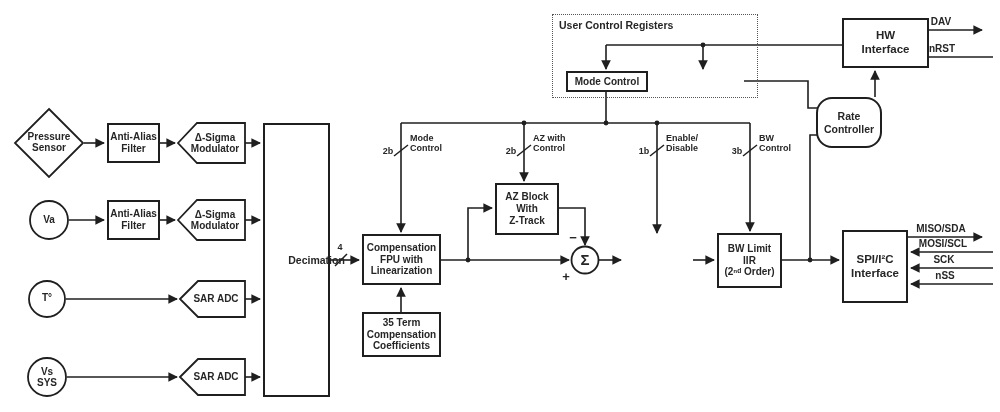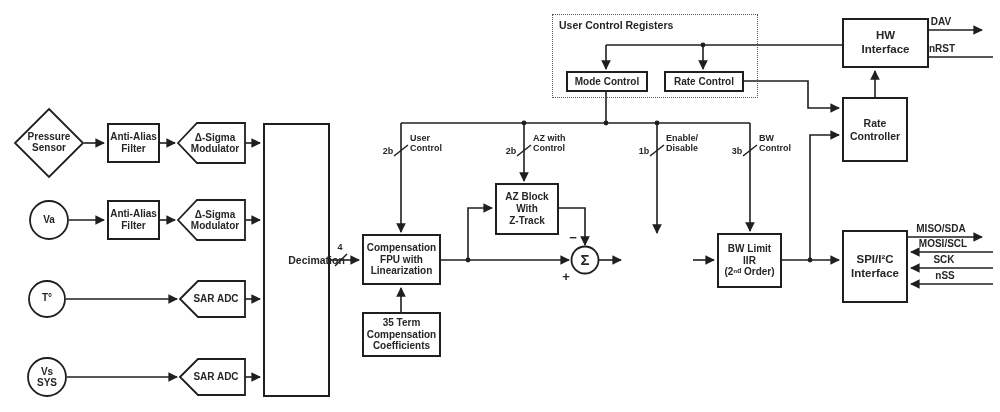--- a/index.html
+++ b/index.html
@@ -144,44 +144,43 @@
   <div class="box" style="left:495px;top:183px;width:64px;height:52px;">AZ Block
 With
 Z-Track</div>
   <div class="box" style="left:717px;top:233px;width:65px;height:55px;">BW Limit
 IIR
 (2ⁿᵈ Order)</div>
   <div class="box" style="left:842px;top:230px;width:66px;height:73px;font-size:11.5px;">SPI/I²C
 Interface</div>
   <div class="box" style="left:842px;top:18px;width:87px;height:50px;font-size:11.5px;">HW
 Interface</div>
-  <div class="box" style="left:842px;top:97px;width:66px;height:65px;font-size:10.5px;">Rate
+  <div class="box" style="left:816px;top:97px;width:66px;height:51px;font-size:10.5px;border-radius:16px;">Rate
 Controller</div>
   <div class="box" style="left:566px;top:71px;width:82px;height:21px;text-align:right;">Mode Control</div>
-  <div class="box" style="left:664px;top:71px;width:80px;height:21px;">Rate Control</div>
 
   <div class="lbl" style="left:49px;top:142px;">Pressure
 Sensor</div>
   <div class="lbl" style="left:49px;top:220px;">Va</div>
   <div class="lbl" style="left:47px;top:298px;">T°</div>
   <div class="lbl" style="left:47px;top:377px;">Vs
 SYS</div>
   <div class="lbl" style="left:215px;top:143px;">Δ-Sigma
 Modulator</div>
   <div class="lbl" style="left:215px;top:220px;">Δ-Sigma
 Modulator</div>
   <div class="lbl" style="left:216px;top:299px;">SAR ADC</div>
   <div class="lbl" style="left:216px;top:377px;">SAR ADC</div>
   <div class="lbl sigma" style="left:585px;top:260px;">Σ</div>
   <div class="lbl sign" style="left:573px;top:238px;">−</div>
   <div class="lbl sign" style="left:566px;top:277px;">+</div>
 
   <div class="lbl bits" style="left:340px;top:247px;">4</div>
   <div class="lbl bits" style="left:388px;top:151px;">2b</div>
-  <div class="tap" style="left:410px;top:133px;">User
+  <div class="tap" style="left:410px;top:133px;">Mode
 Control</div>
   <div class="lbl bits" style="left:511px;top:151px;">2b</div>
   <div class="tap" style="left:533px;top:133px;">AZ with
 Control</div>
   <div class="lbl bits" style="left:644px;top:151px;">1b</div>
   <div class="tap" style="left:666px;top:133px;">Enable/
 Disable</div>
   <div class="lbl bits" style="left:737px;top:151px;">3b</div>
   <div class="tap" style="left:759px;top:133px;">BW
 Control</div>

